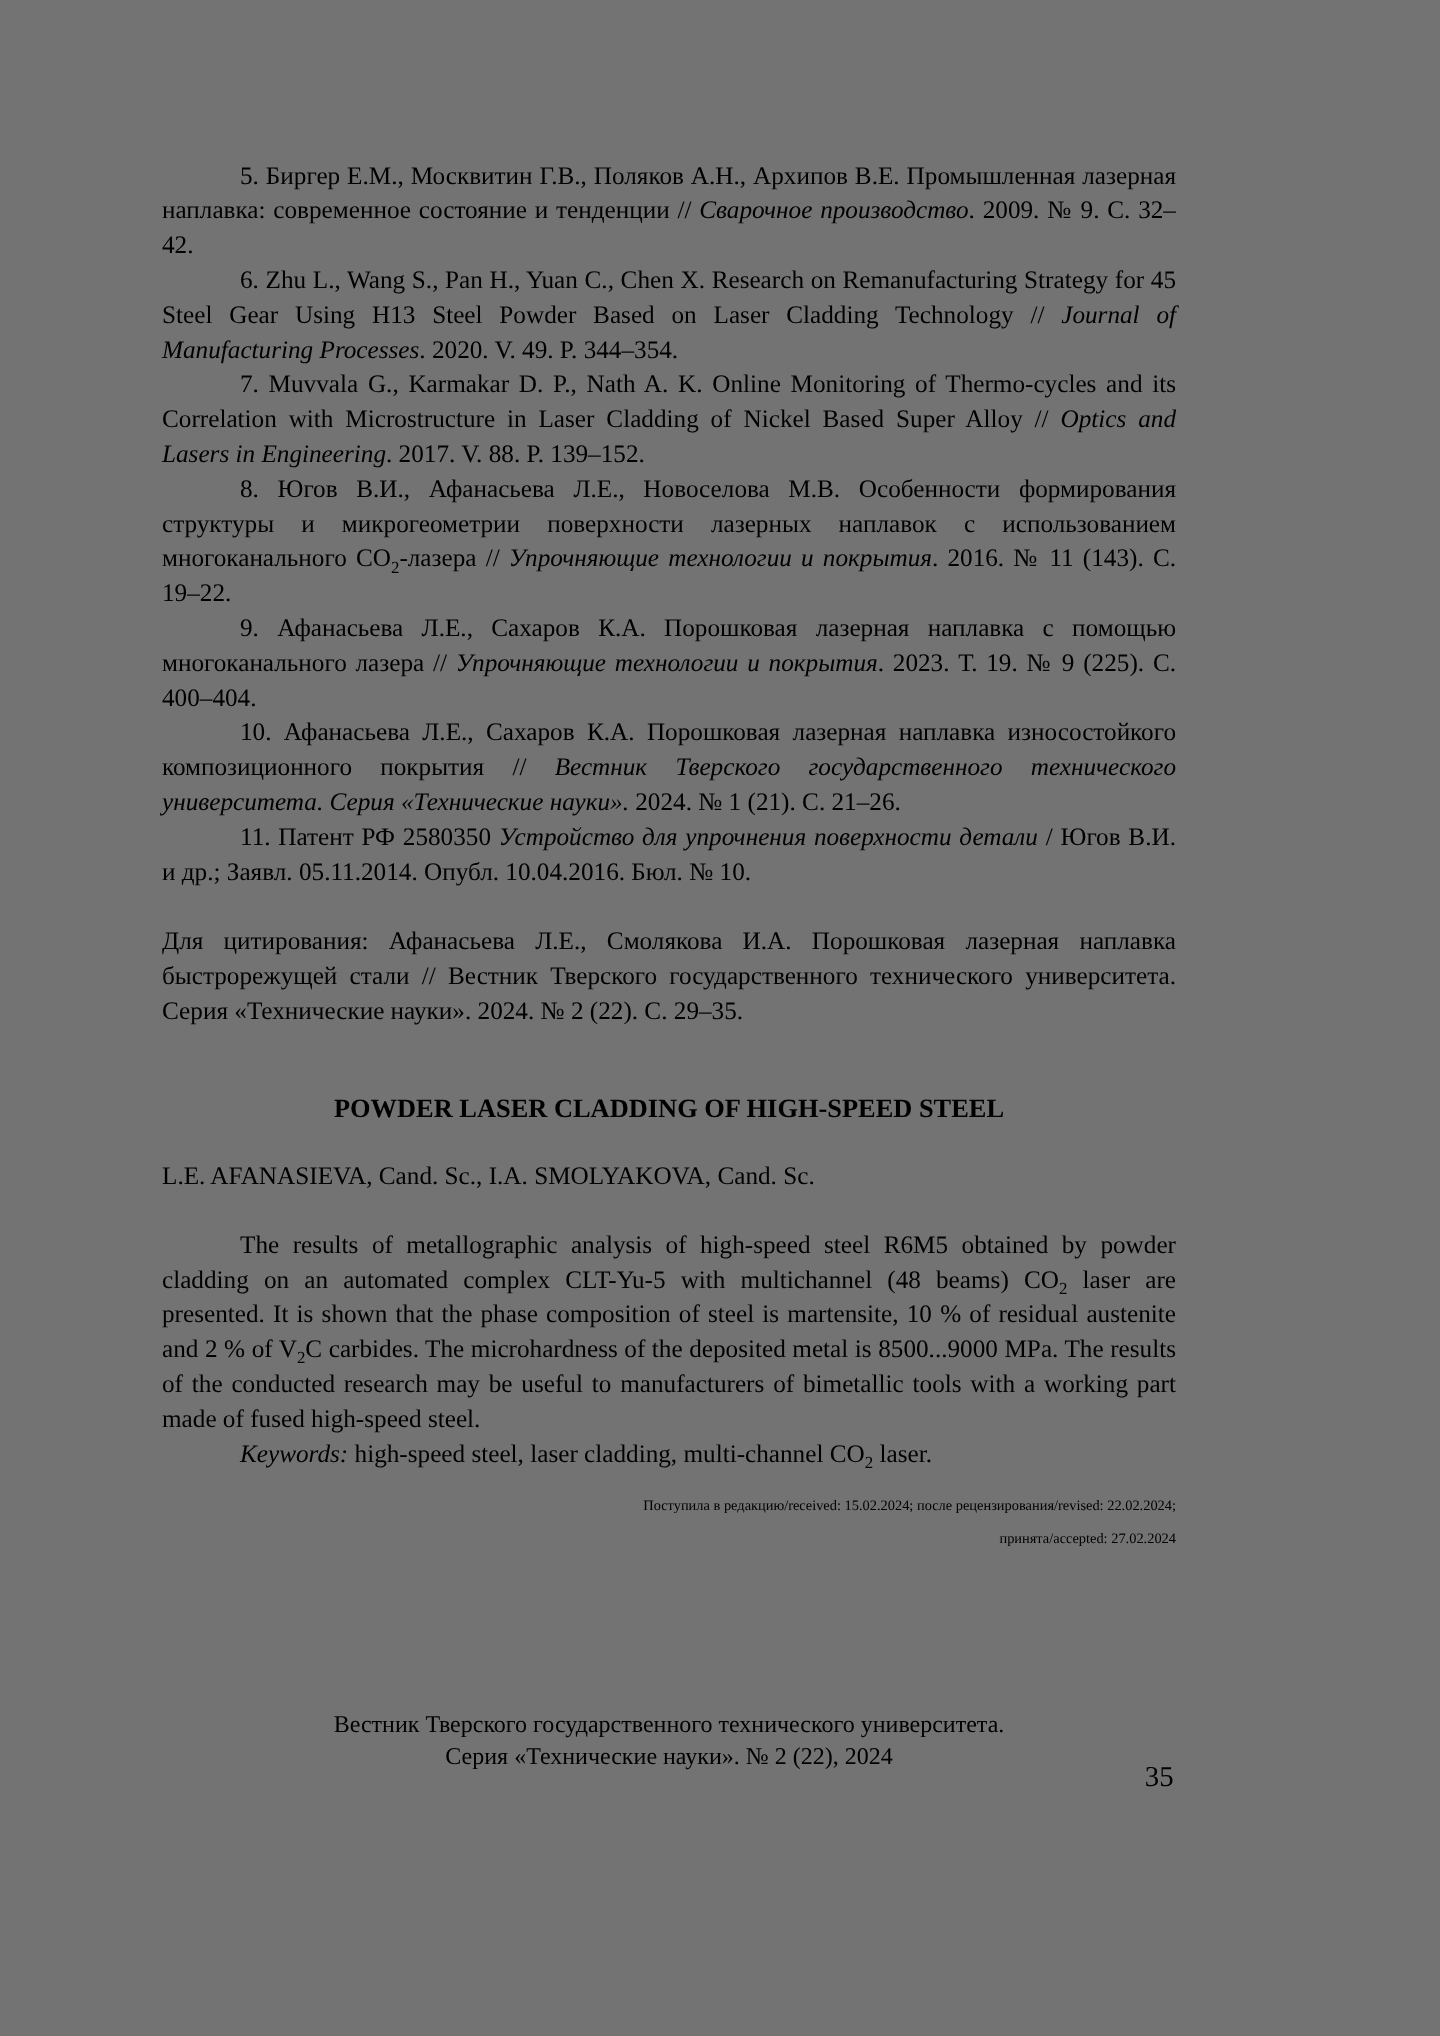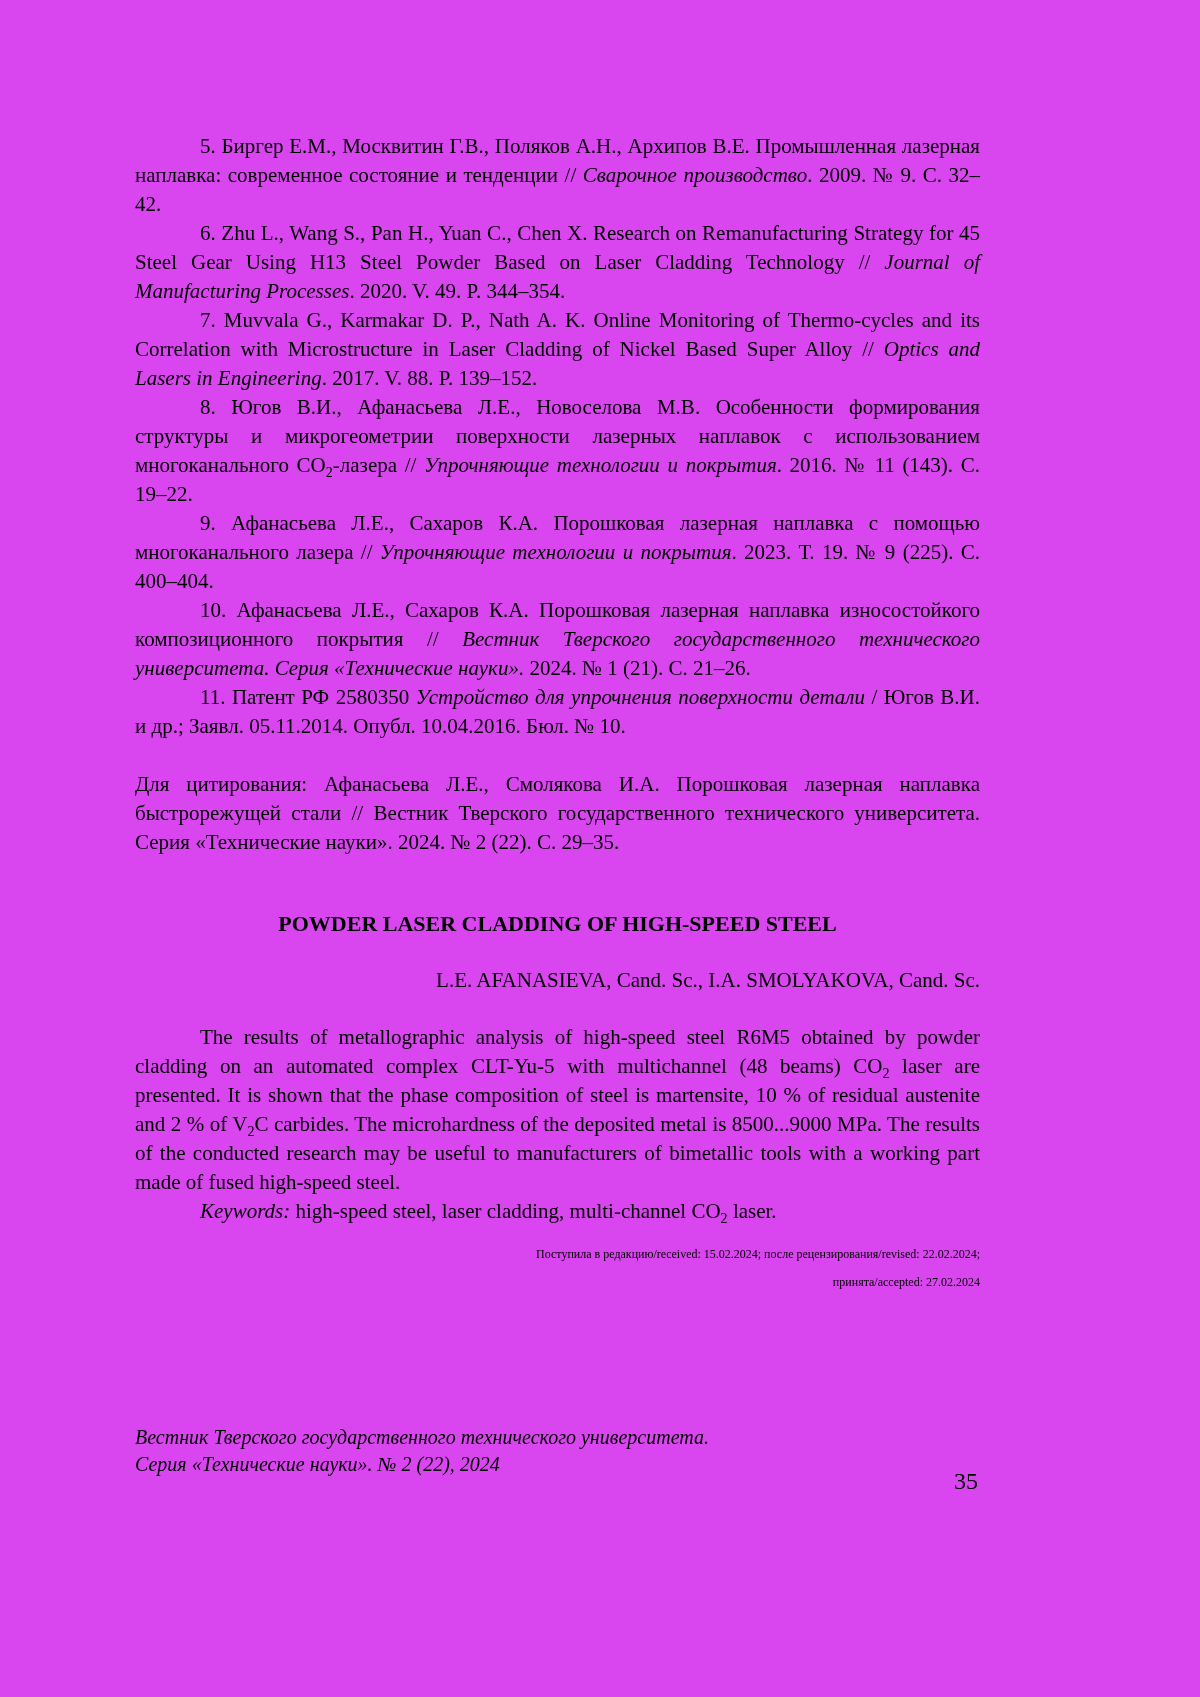--- a/index.html
+++ b/index.html
@@ -4,21 +4,21 @@
 <style>
   html, body {
     margin: 0;
     padding: 0;
     background: #ffffff;
   }
   .page {
     position: relative;
     width: 1200px;
     height: 1697px;
-    background: #d946ef;
+    background: #737373;
     color: #000000;
     font-family: "Liberation Serif", "DejaVu Serif", serif;
     overflow: hidden;
   }
   .content {
     position: absolute;
     left: 135px;
     top: 132px;
     width: 845px;
     font-size: 21px;
@@ -35,42 +35,41 @@
     margin-top: 29px;
   }
   .en-title {
     margin: 52px 0 0 0;
     font-size: 22px;
     font-weight: bold;
     text-align: center;
   }
   .authors {
     margin-top: 28px;
-    text-align: right;
+    text-align: left;
   }
   .affil {
     margin-top: 20px;
     text-align: center;
   }
   .abstract {
     margin-top: 28px;
   }
   .received {
     margin-top: 14px;
     text-align: right;
     font-size: 12px;
     line-height: 28px;
   }
   .footer {
     position: absolute;
     left: 135px;
     top: 1424px;
     width: 845px;
-    text-align: left;
-    font-style: italic;
+    text-align: center;
     font-size: 20px;
     line-height: 27px;
   }
   .page-number {
     position: absolute;
     top: 1468px;
     right: 222px;
     font-size: 24px;
   }
   sub {

